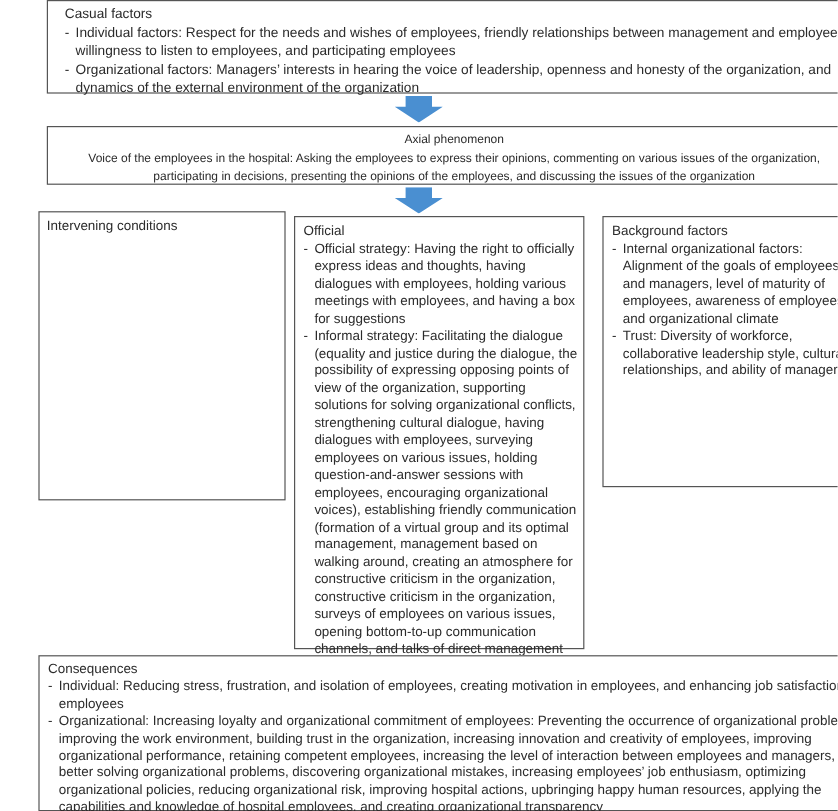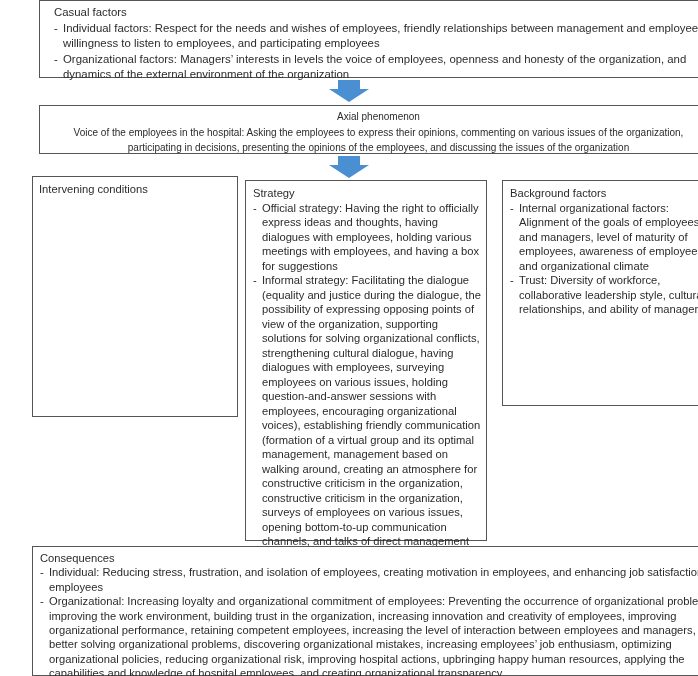--- a/index.html
+++ b/index.html
@@ -31,42 +31,42 @@
     .arrow { position: absolute; width: 40px; height: 22px; }
     #arrow-1 { left: 329px; top: 80px; }
     #arrow-2 { left: 329px; top: 156px; }
   </style>
 </head>
 <body>
 
 <div class="box" id="box-casual">
   <span class="title">Casual factors</span>
   <span class="item"><span class="dash">-</span><span>Individual factors: Respect for the needs and wishes of employees, friendly relationships between management and employees, willingness to listen to employees, and participating employees</span></span>
-  <span class="item"><span class="dash">-</span><span>Organizational factors: Managers’ interests in levels the voice of employees, openness and honesty of the organization, and dynamics of the external environment of the organization</span></span>
+  <span class="item"><span class="dash">-</span><span>Organizational factors: Managers’ interests in hearing the voice of leadership, openness and honesty of the organization, and dynamics of the external environment of the organization</span></span>
 </div>
 
 <svg class="arrow" id="arrow-1" viewBox="0 0 40 22">
   <polygon points="9,0 31,0 31,9 40,9 20,22 0,9 9,9" fill="#4a8fd1"></polygon>
 </svg>
 
 <div class="box" id="box-axial">
   <span class="title">Axial phenomenon</span>
   <span>Voice of the employees in the hospital: Asking the employees to express their opinions, commenting on various issues of the organization, participating in decisions, presenting the opinions of the employees, and discussing the issues of the organization</span>
 </div>
 
 <svg class="arrow" id="arrow-2" viewBox="0 0 40 22">
   <polygon points="9,0 31,0 31,9 40,9 20,22 0,9 9,9" fill="#4a8fd1"></polygon>
 </svg>
 
 <div class="box" id="box-intervening">
   <span class="title">Intervening conditions</span>
 </div>
 
 <div class="box" id="box-strategy">
-  <span class="title">Strategy</span>
+  <span class="title">Official</span>
   <span class="item"><span class="dash">-</span><span>Official strategy: Having the right to officially express ideas and thoughts, having dialogues with employees, holding various meetings with employees, and having a box for suggestions</span></span>
   <span class="item"><span class="dash">-</span><span>Informal strategy: Facilitating the dialogue (equality and justice during the dialogue, the possibility of expressing opposing points of view of the organization, supporting solutions for solving organizational conflicts, strengthening cultural dialogue, having dialogues with employees, surveying employees on various issues, holding question-and-answer sessions with employees, encouraging organizational voices), establishing friendly communication (formation of a virtual group and its optimal management, management based on walking around, creating an atmosphere for constructive criticism in the organization, constructive criticism in the organization, surveys of employees on various issues, opening bottom-to-up communication channels, and talks of direct management with employees (open door policy)</span></span>
 </div>
 
 <div class="box" id="box-background">
   <span class="title">Background factors</span>
   <span class="item"><span class="dash">-</span><span>Internal organizational factors: Alignment of the goals of employees and managers, level of maturity of employees, awareness of employees, and organizational climate</span></span>
   <span class="item"><span class="dash">-</span><span>Trust: Diversity of workforce, collaborative leadership style, cultural relationships, and ability of managers</span></span>
 </div>
 

